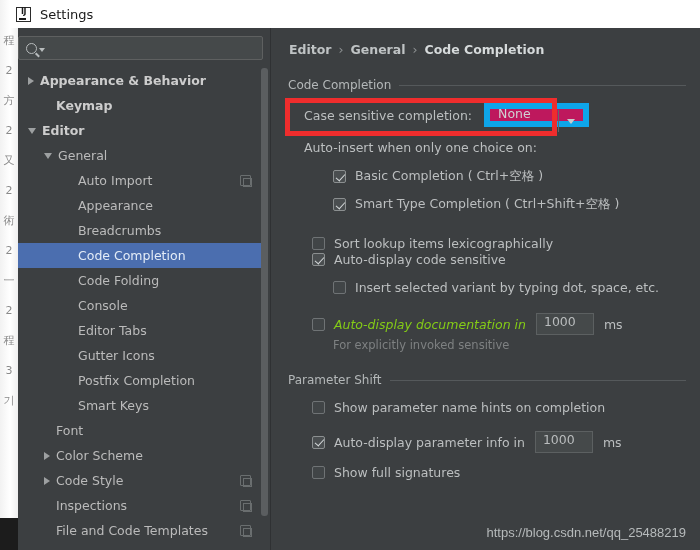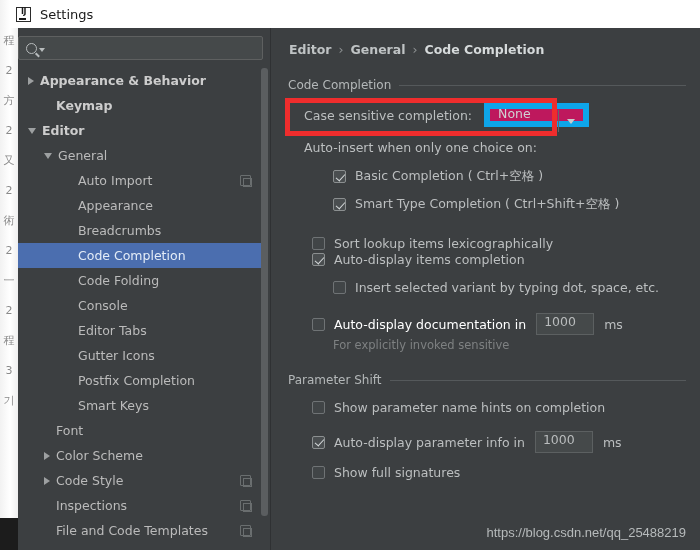--- a/index.html
+++ b/index.html
@@ -226,21 +226,21 @@
     font-size: 12px; color: #b4b8b9;
     white-space: nowrap;
     padding-right: 8px;
   }
   .section-head .rule {
     flex: 1 1 auto; height: 1px;
     background: #55595b;
   }
 
   .field-label { font-size: 12.5px; color: #bcbfc0; }
-  .field-label.muted { color: #ffffff; }
+  .field-label.muted { color: #84cc16; font-style: italic; }
   .sub-note { font-size: 11.5px; color: #7e8182; }
 
   .row { position: absolute; display: flex; align-items: center; }
 
   .cb {
     width: 13px; height: 13px;
     border: 1px solid #6f7375;
     background: #414547;
     border-radius: 2px;
     position: relative;
@@ -494,21 +494,21 @@
         <span class="field-label">Smart Type Completion ( Ctrl+Shift+空格 )</span>
       </div>
 
       <div class="row" style="left:41px; top:208px;">
         <span class="cb"></span>
         <span class="field-label">Sort lookup items lexicographically</span>
       </div>
 
       <div class="row" style="left:41px; top:224px;">
         <span class="cb checked"></span>
-        <span class="field-label">Auto-display items completion</span>
+        <span class="field-label">Auto-display code sensitive</span>
       </div>
 
       <div class="row" style="left:62px; top:252px;">
         <span class="cb"></span>
         <span class="field-label">Insert selected variant by typing dot, space, etc.</span>
       </div>
 
       <div class="row" style="left:41px; top:285px;">
         <span class="cb"></span>
         <span class="field-label muted" style="margin-right:10px;">Auto-display documentation in</span>

